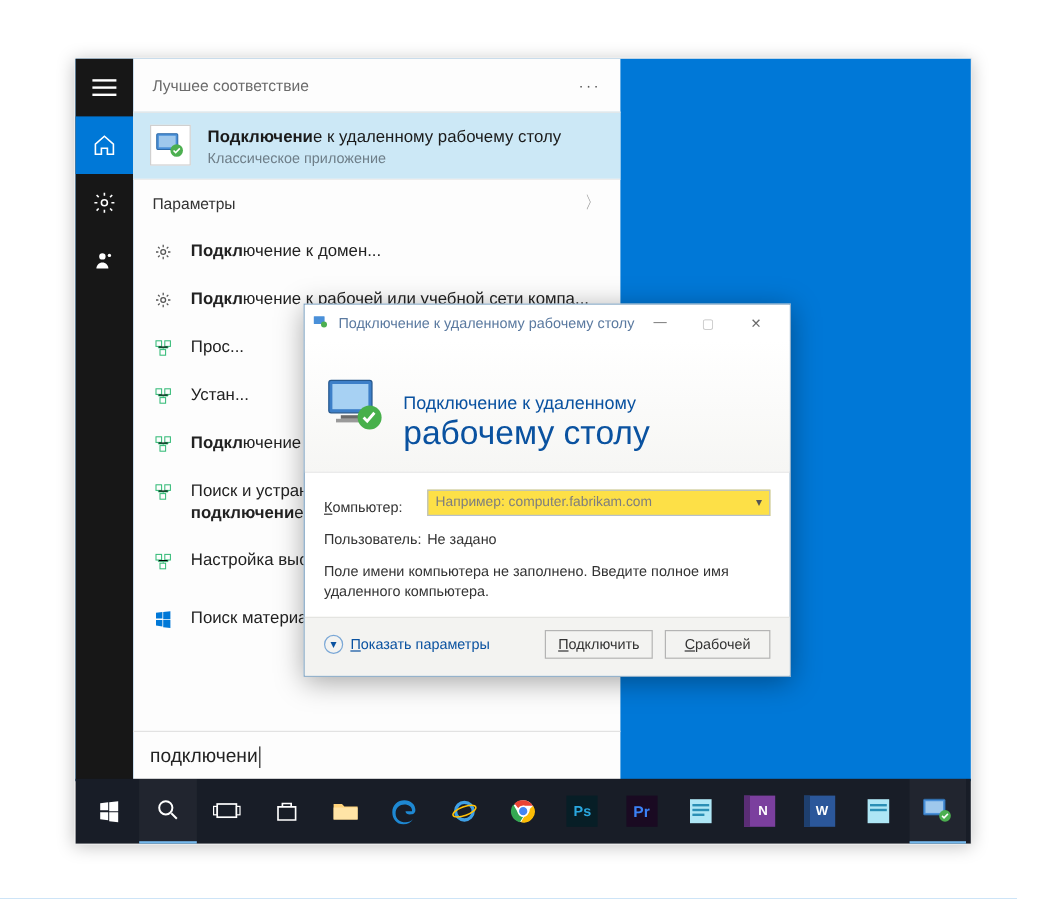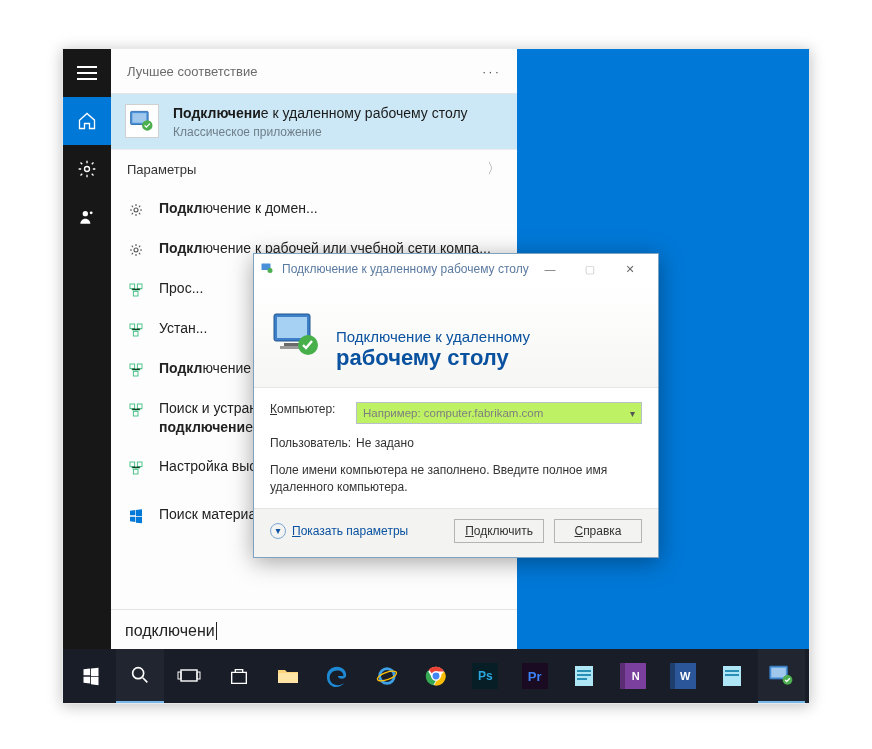--- a/index.html
+++ b/index.html
@@ -44,26 +44,26 @@
   
   .rdp-win { position:absolute; left:190px; top:204px; width:406px; background:#fff; border:1px solid #7da2c1; box-shadow:0 4px 22px rgba(0,0,0,0.35); }
   .rdp-title { height:30px; display:flex; align-items:center; justify-content:space-between; padding:0 8px 0 6px; background:#fff; font-size:12px; color:#5b7aa0; }
   .rdp-title-left { display:flex; align-items:center; gap:6px; }
   .rdp-title-ctrls { display:flex; gap:0; }
   .rdp-tc { width:40px; height:28px; display:flex; align-items:center; justify-content:center; color:#6a6a6a; font-size:11px; }
   .rdp-banner { display:flex; align-items:center; gap:14px; padding:12px 16px 16px 16px; background:linear-gradient(#fff,#f6f6f4); border-bottom:1px solid #e6e6e6;}
   .rdp-banner-icon { width:52px; height:52px; }
   .rdp-banner-text { color:#0a52a0;margin-top:32px; }
   .rdp-bt-line1 { font-size:15px; }
-  .rdp-bt-line2 { font-size:22px; font-weight:bold; }
+  .rdp-bt-line2 { font-size:28px; font-weight:normal; }
   .rdp-body { padding:14px 16px 0 16px; font-size:12px; color:#333; }
-  .rdp-row { display:flex; align-items:flex-start; margin-bottom:12px; }
+  .rdp-row { display:flex; align-items:flex-end; margin-bottom:12px; }
   .rdp-label { width:86px; }
   .rdp-label u { text-decoration:underline; }
-  .rdp-combo { flex:1; height:22px; border:1px solid #b7c0ca; display:flex; align-items:center; justify-content:space-between; padding:0 6px; color:#7e7e7e; font-size:11.5px; background:#bef264;}
+  .rdp-combo { flex:1; height:22px; border:1px solid #b7c0ca; display:flex; align-items:center; justify-content:space-between; padding:0 6px; color:#7e7e7e; font-size:11.5px; background:#fde047;}
   .rdp-combo .dd { color:#555; font-size:10px; }
   .rdp-user-val { color:#333; }
   .rdp-hint { font-size:12px; color:#333; padding:0 16px 12px 16px; line-height:1.4; }
   .rdp-footer { display:flex; align-items:center; justify-content:space-between; padding:10px 16px 14px 16px; background:#f3f3f1; border-top:1px solid #e4e4e1;}
   .rdp-show { display:flex; align-items:center; gap:6px; color:#0a52a0; font-size:12px; }
   .rdp-show .circ { width:16px; height:16px; border:1px solid #7aa7d6; border-radius:50%; display:flex; align-items:center; justify-content:center; color:#0a52a0; font-size:10px; }
   .rdp-btns { display:flex; gap:10px; }
   .rdp-btn { min-width:88px; height:24px; border:1px solid #b4b4b4; background:#f3f3f1; font-size:12px; color:#333; padding:0 10px; }
   .rdp-btn:first-child u { text-decoration:underline; }
 
@@ -263,21 +263,21 @@
       </div>
     </div>
     <div class="rdp-hint">Поле имени компьютера не заполнено. Введите полное имя удаленного компьютера.</div>
     <div class="rdp-footer">
       <div class="rdp-show">
         <span class="circ">▾</span>
         <span><u>П</u><span>оказать параметры</span></span>
       </div>
       <div class="rdp-btns">
         <button class="rdp-btn"><u>П</u><span>одключить</span></button>
-        <button class="rdp-btn"><u>С</u><span>правка</span></button>
+        <button class="rdp-btn"><u>С</u><span>рабочей</span></button>
       </div>
     </div>
   </div>
 
   <div class="taskbar">
     <div class="tb-item">
         <div class="tb-icon">
           <svg width="20" height="20" viewBox="0 0 24 24">
             <path fill="#fff" d="M3 4l8-1v8H3zM12 3l9-1v10h-9zM3 13h8v8l-8-1zM12 13h9v10l-9-1z"></path>
           </svg>

